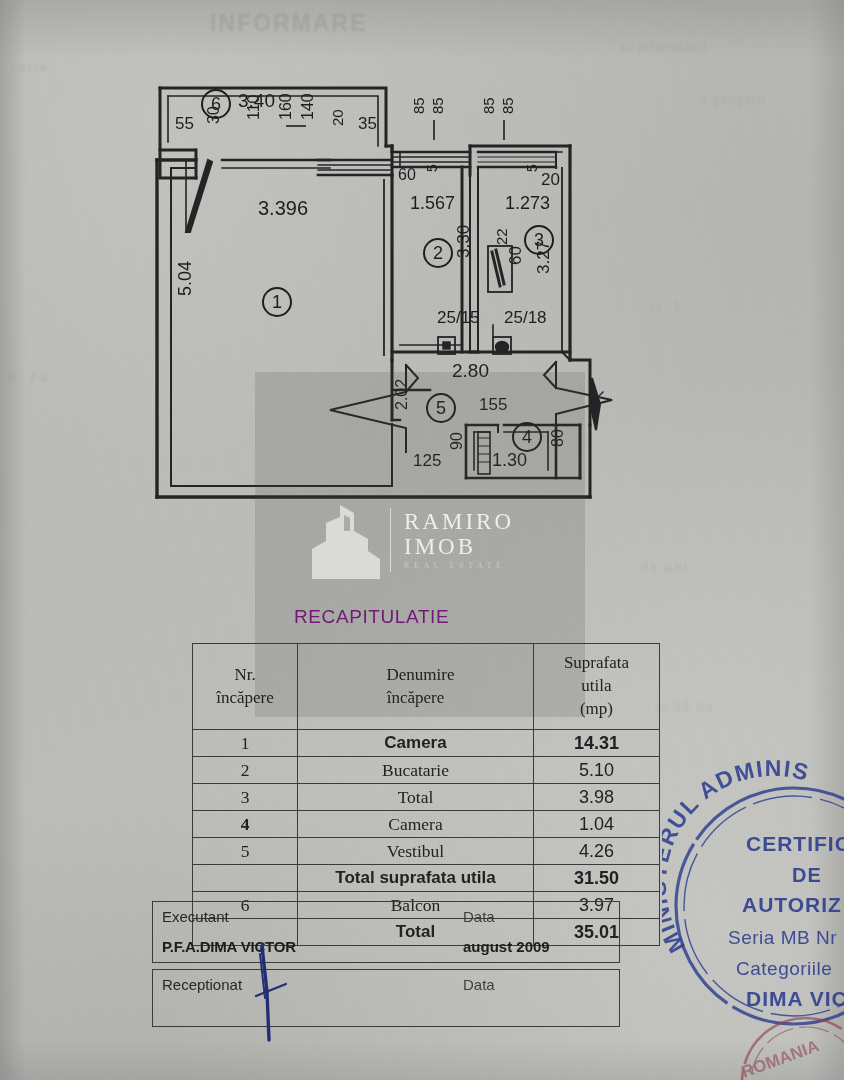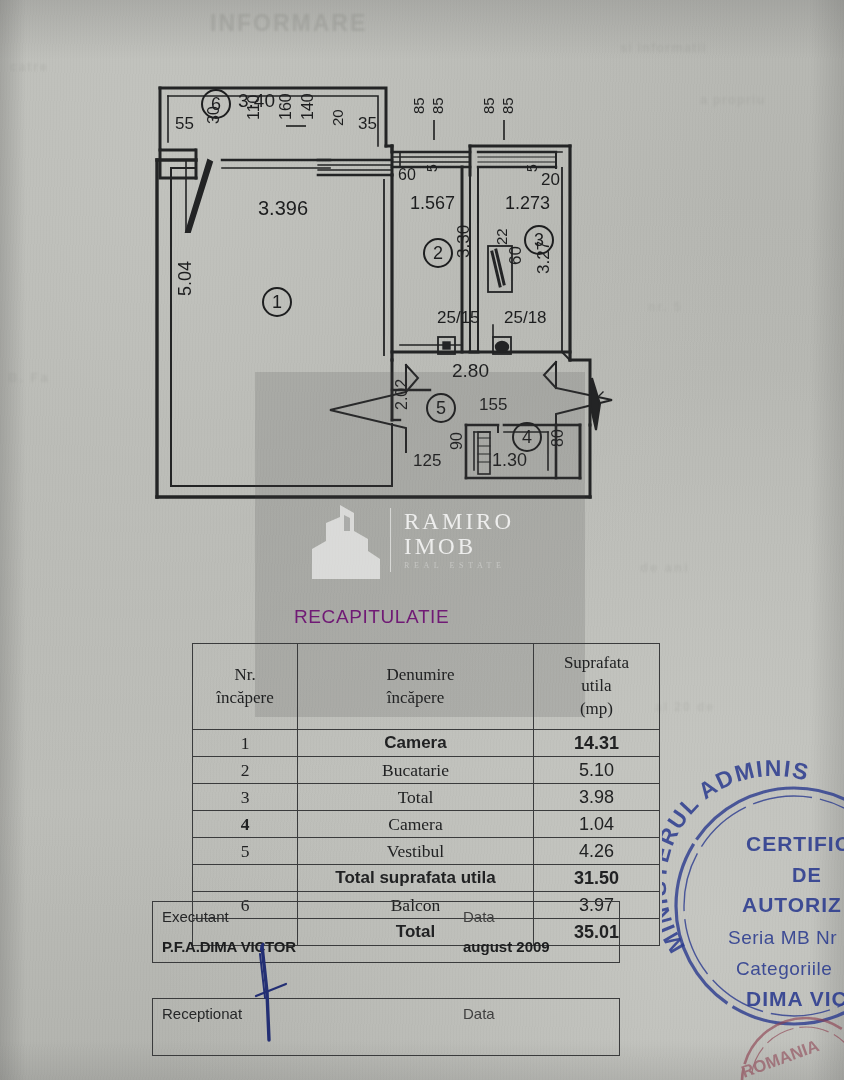--- a/index.html
+++ b/index.html
@@ -97,21 +97,21 @@
   #foot{position:absolute;left:152px;top:901px;width:468px;}
   .foot-row{
     border:1.3px solid #3a3b3c;border-top:none;position:relative;height:60px;
   }
   .foot-row.first{border-top:1.3px solid #3a3b3c;}
   .f-lab{position:absolute;left:9px;top:6px;font-size:15px;color:#262728;}
   .f-lab2{position:absolute;left:9px;top:36px;font-size:15px;color:#1d1e1f;font-weight:bold;letter-spacing:-.2px;}
   .f-date{position:absolute;left:310px;top:6px;font-size:15px;color:#404040;}
   .f-date2{position:absolute;left:310px;top:36px;font-size:15px;color:#1d1e1f;font-weight:bold;}
   #foot-gap{height:6px;}
-  .foot-row.last{height:56px;border-top:1.3px solid #3a3b3c;margin-top:29px;}
+  .foot-row.last{height:56px;border-top:1.3px solid #3a3b3c;}
 
   
   #signature{position:absolute;left:236px;top:940px;width:90px;height:110px;pointer-events:none;}
 
   
   #stamp-blue{position:absolute;left:662px;top:756px;width:230px;height:300px;pointer-events:none;}
   #stamp-red{position:absolute;left:726px;top:1004px;width:150px;height:110px;pointer-events:none;opacity:.62;}
 </style>
 </head>
 <body>

